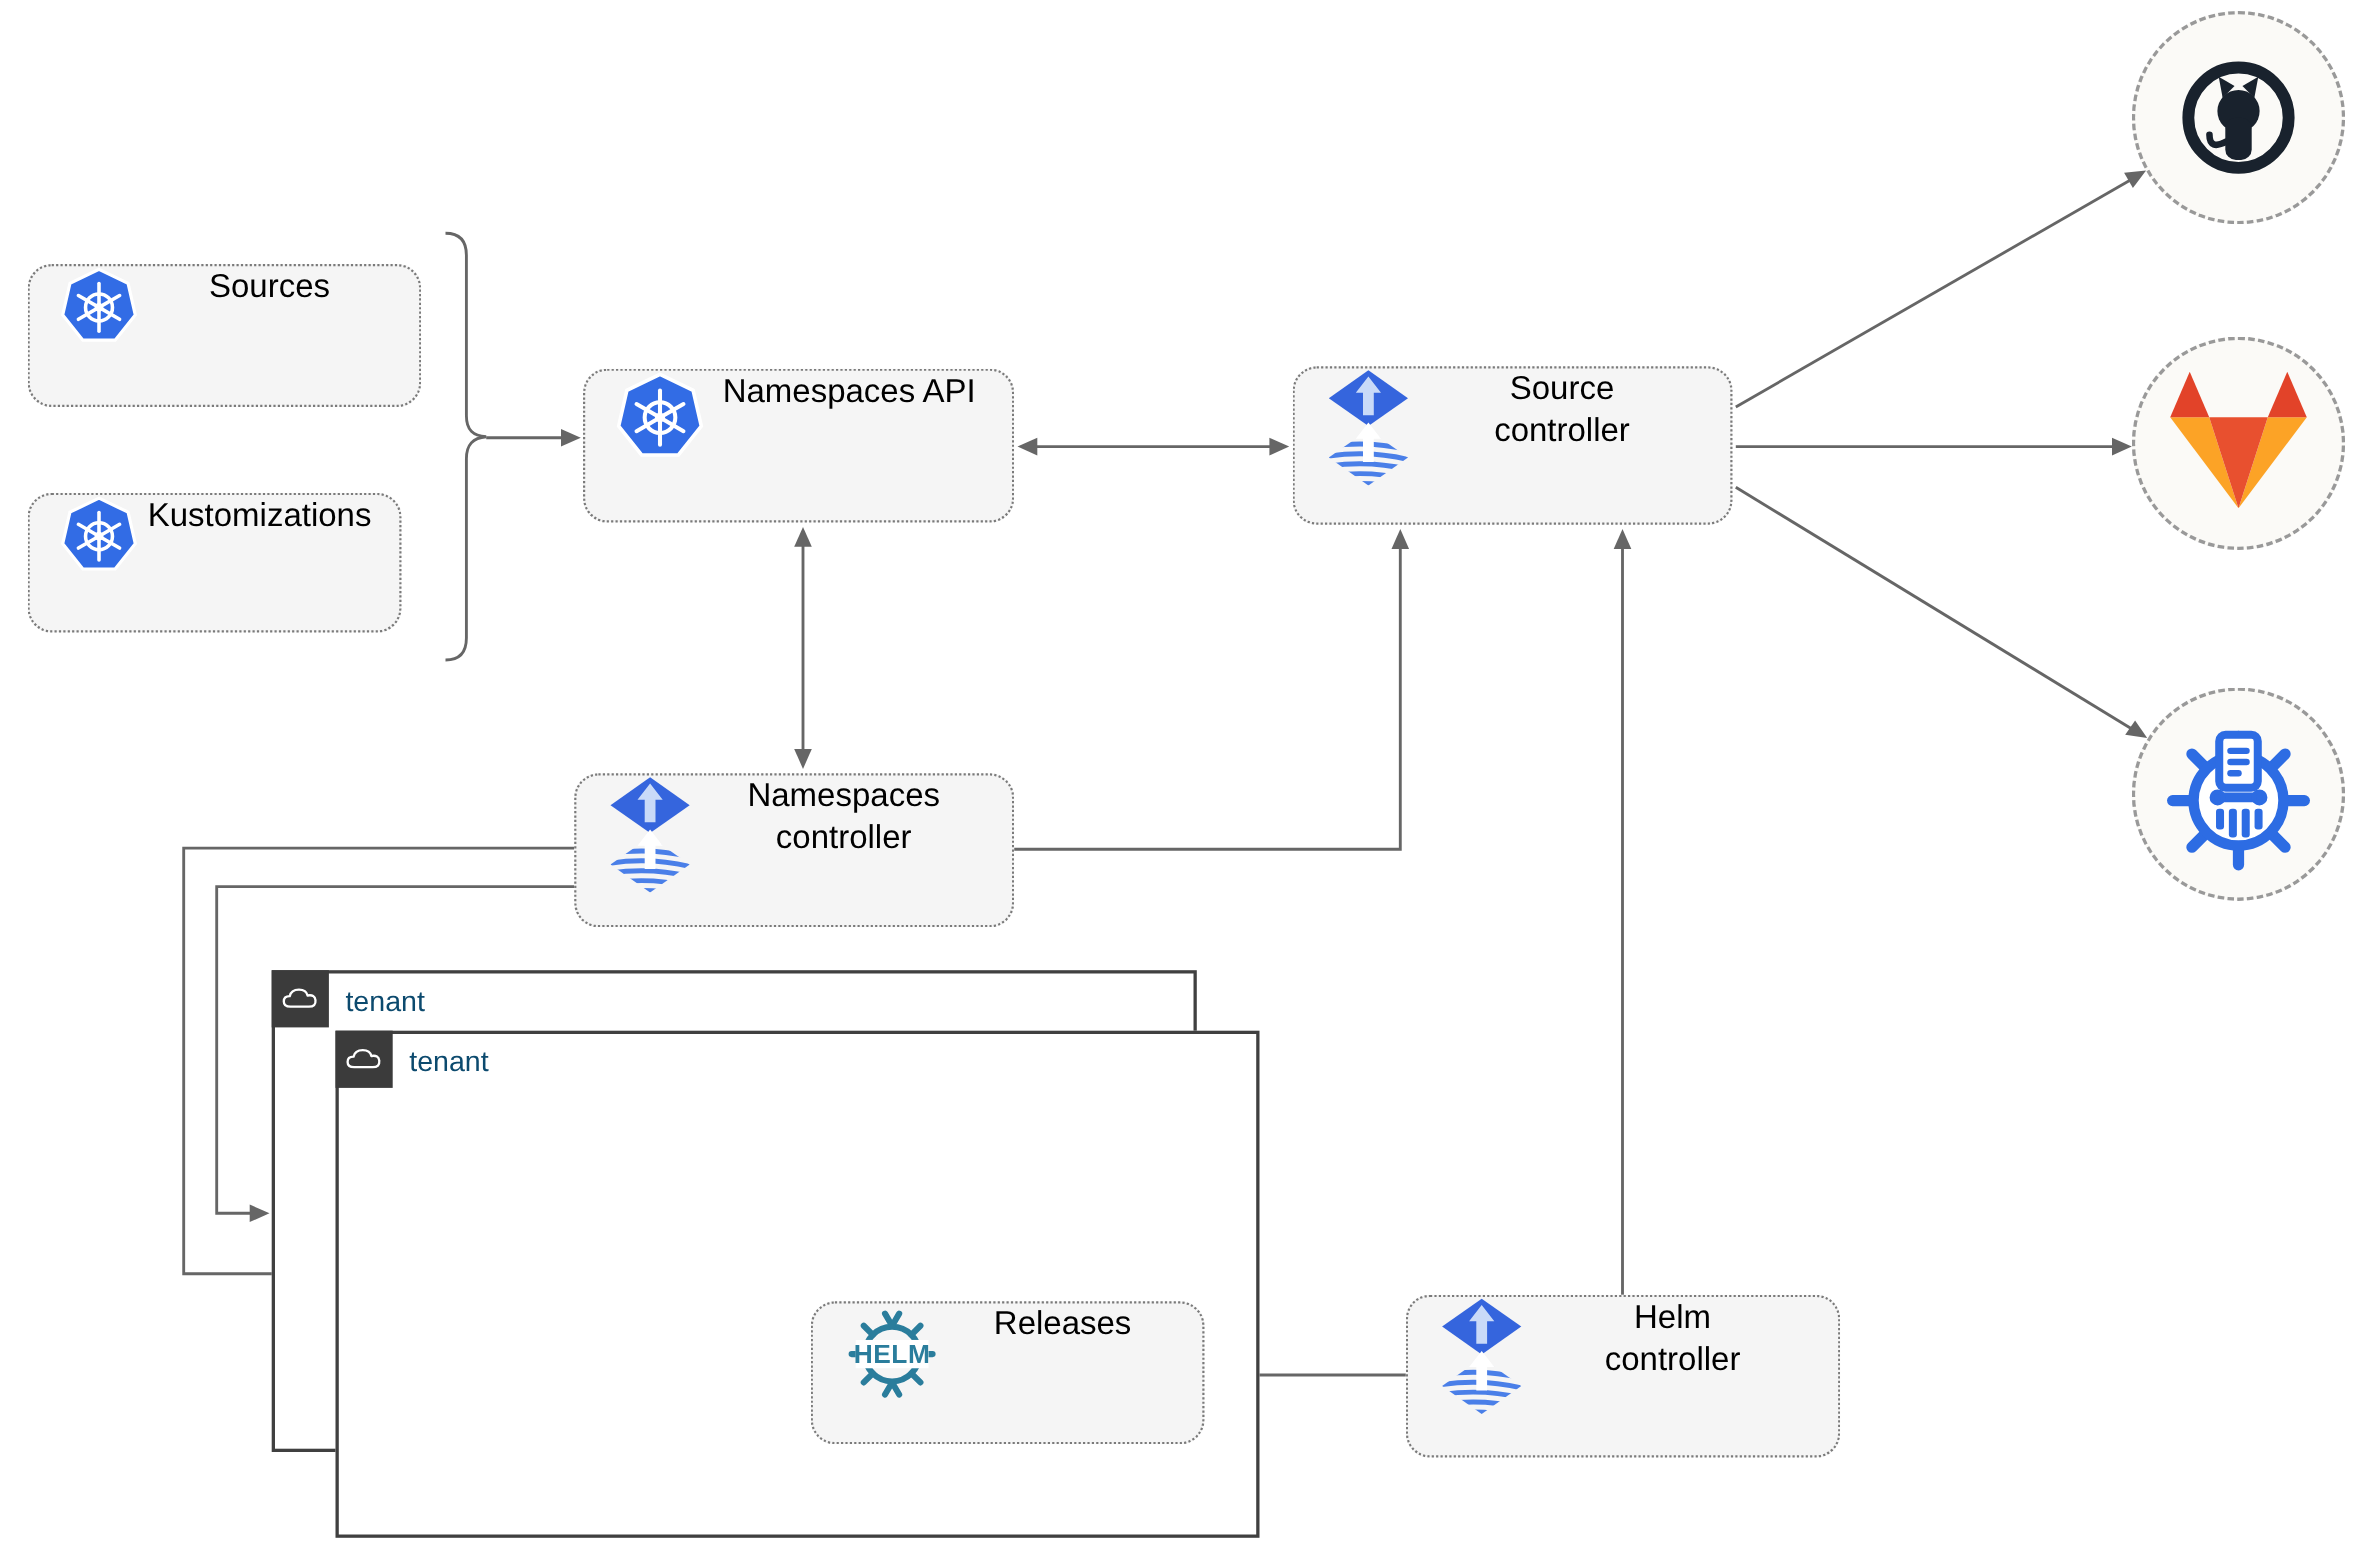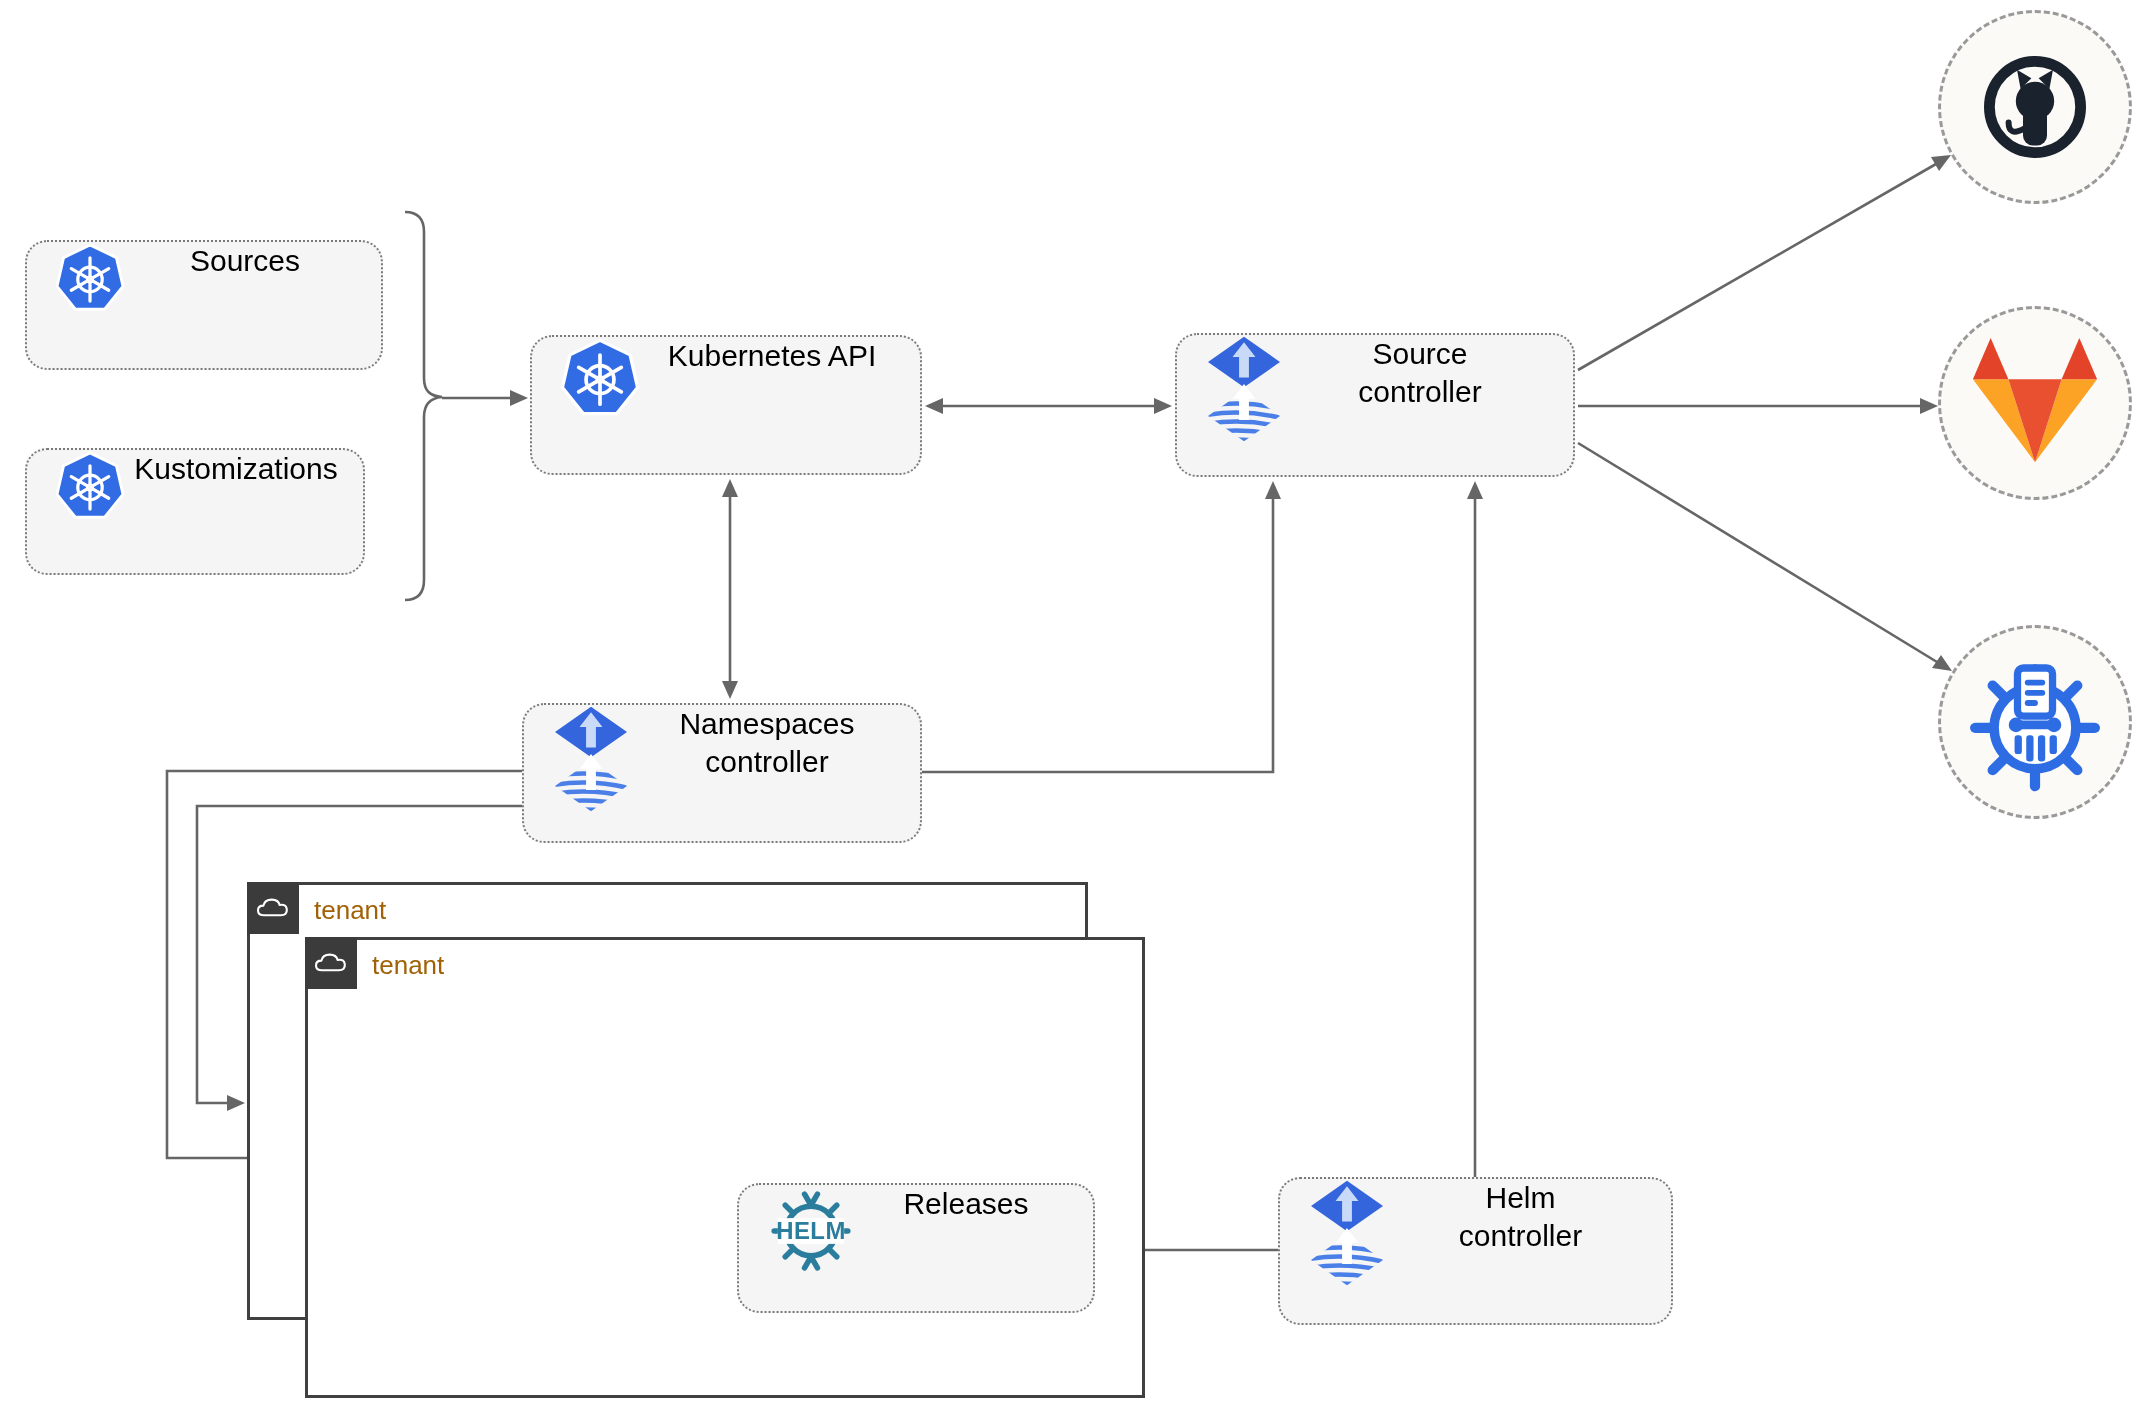--- a/index.html
+++ b/index.html
@@ -17,21 +17,21 @@
   .node{position:absolute;display:flex;align-items:flex-start;background:var(--box-fill);
         border:2px dotted var(--box-border);border-radius:22px;padding:0 18px 0 26px}
   .node .lbl{flex:1;text-align:center;font-size:30px;line-height:1.25;color:var(--text)}
   .node .icon{flex:0 0 auto;display:flex;align-items:center;justify-content:center}
   .circle{position:absolute;width:194px;height:194px;border-radius:50%;
           background:var(--circle-fill);border:3px dashed var(--circle-border);
           display:flex;align-items:center;justify-content:center}
   .tenant{position:absolute;background:#ffffff;border:3px solid var(--tenant-border)}
   .tenant .tab{position:absolute;left:-3px;top:-3px;width:52px;height:52px;background:var(--tenant-tab);
                display:flex;align-items:center;justify-content:center}
-  .tenant .tlabel{position:absolute;left:64px;top:10px;font-size:26px;color:#a16207}
+  .tenant .tlabel{position:absolute;left:64px;top:10px;font-size:26px;color:#0c4a6e}
   svg{display:block}
 </style>
 </head>
 <body>
 
 <div class="canvas">
 
   <svg class="layer" width="2144" height="1407" viewBox="0 0 2144 1407">
     <g stroke="var(--arrow)" stroke-width="2.6" fill="none">
 
@@ -143,21 +143,21 @@
             <line x1="50" y1="52" x2="76" y2="37"></line>
           <line x1="50" y1="52" x2="76" y2="67"></line>
             <line x1="50" y1="52" x2="50" y2="82"></line>
           <line x1="50" y1="52" x2="24" y2="67"></line>
             <line x1="50" y1="52" x2="24" y2="37"></line>
           <circle cx="50" cy="52" r="17" fill="none"></circle>
         </g>
         <circle cx="50" cy="52" r="5.5" fill="#ffffff"></circle>
       </svg>
     </span>
-    <span class="lbl">Kubernetes API</span>
+    <span class="lbl">Namespaces API</span>
   </div>
 
   <div class="node" style="left:1175px;top:333px;width:400px;height:144px">
     <span class="icon">
       <svg width="82" height="108" viewBox="0 0 100 132">
         <polygon points="50,2 94,33 50,64 6,33" fill="var(--flux-blue)"></polygon>
         <polygon points="50,9 64,27 56,27 56,52 44,52 44,27 36,27" fill="var(--flux-light)"></polygon>
         <clipPath id="fxd1">
             <polygon points="50,68 94,99 50,130 6,99"></polygon>
           </clipPath>

